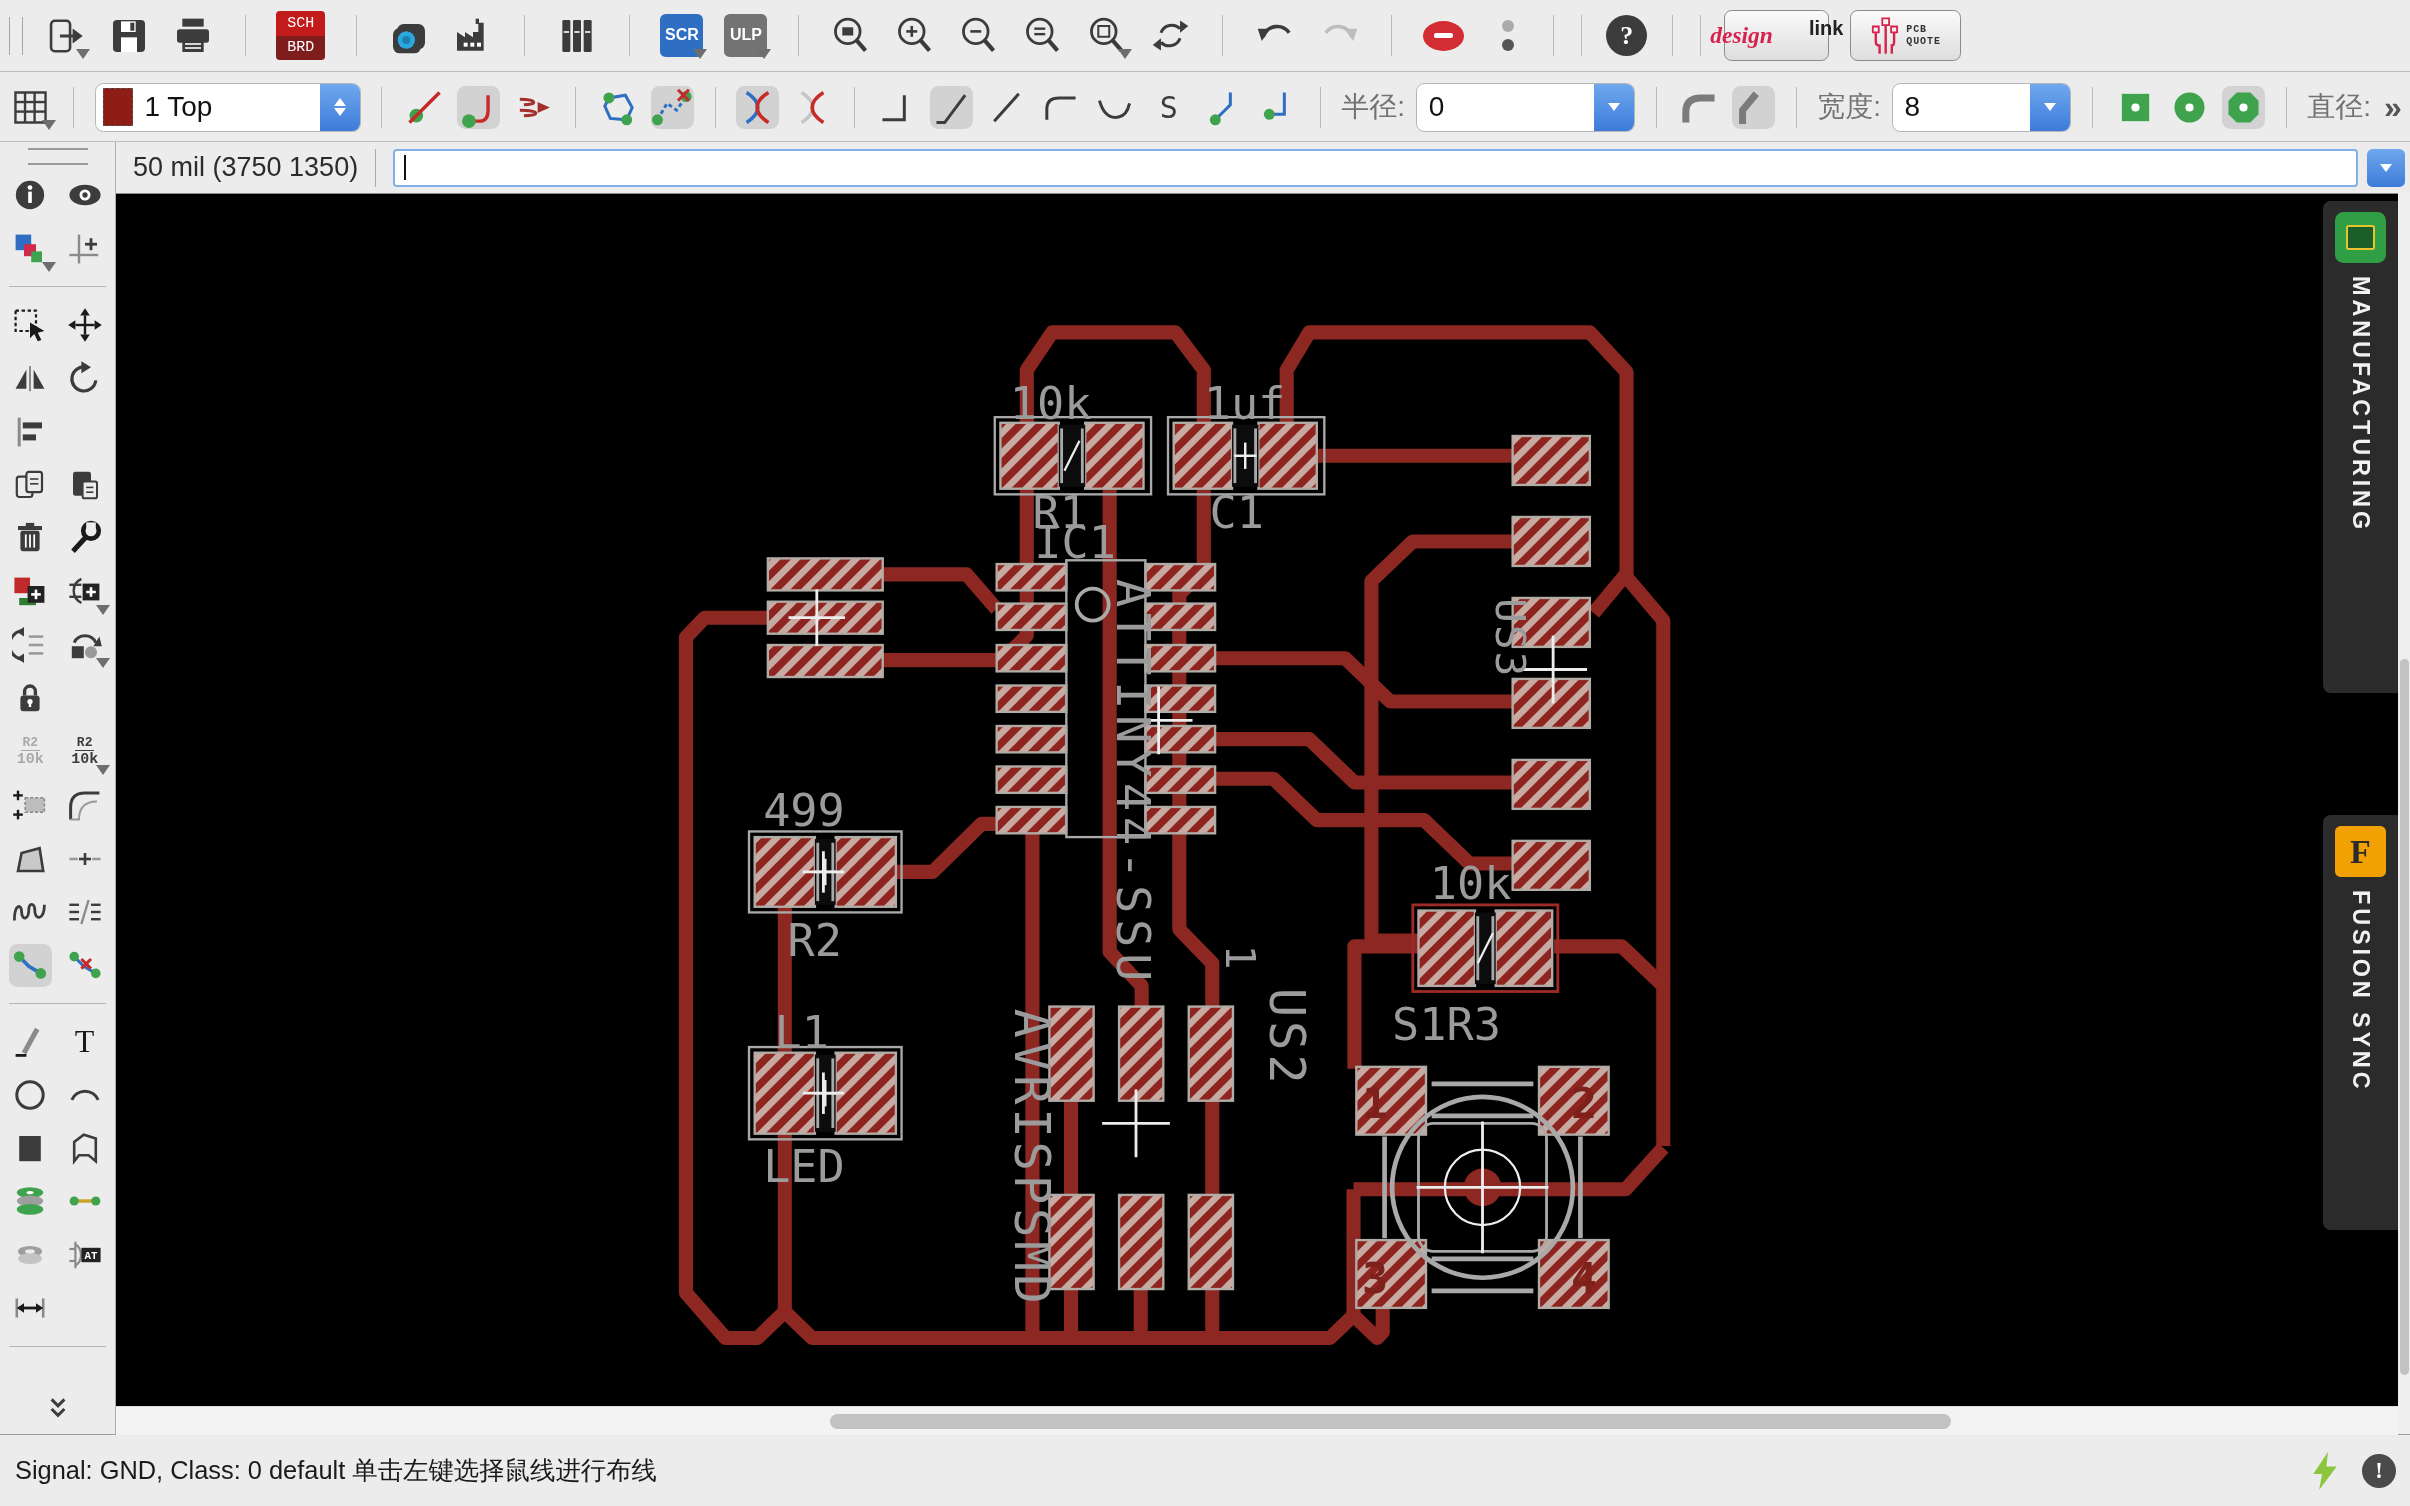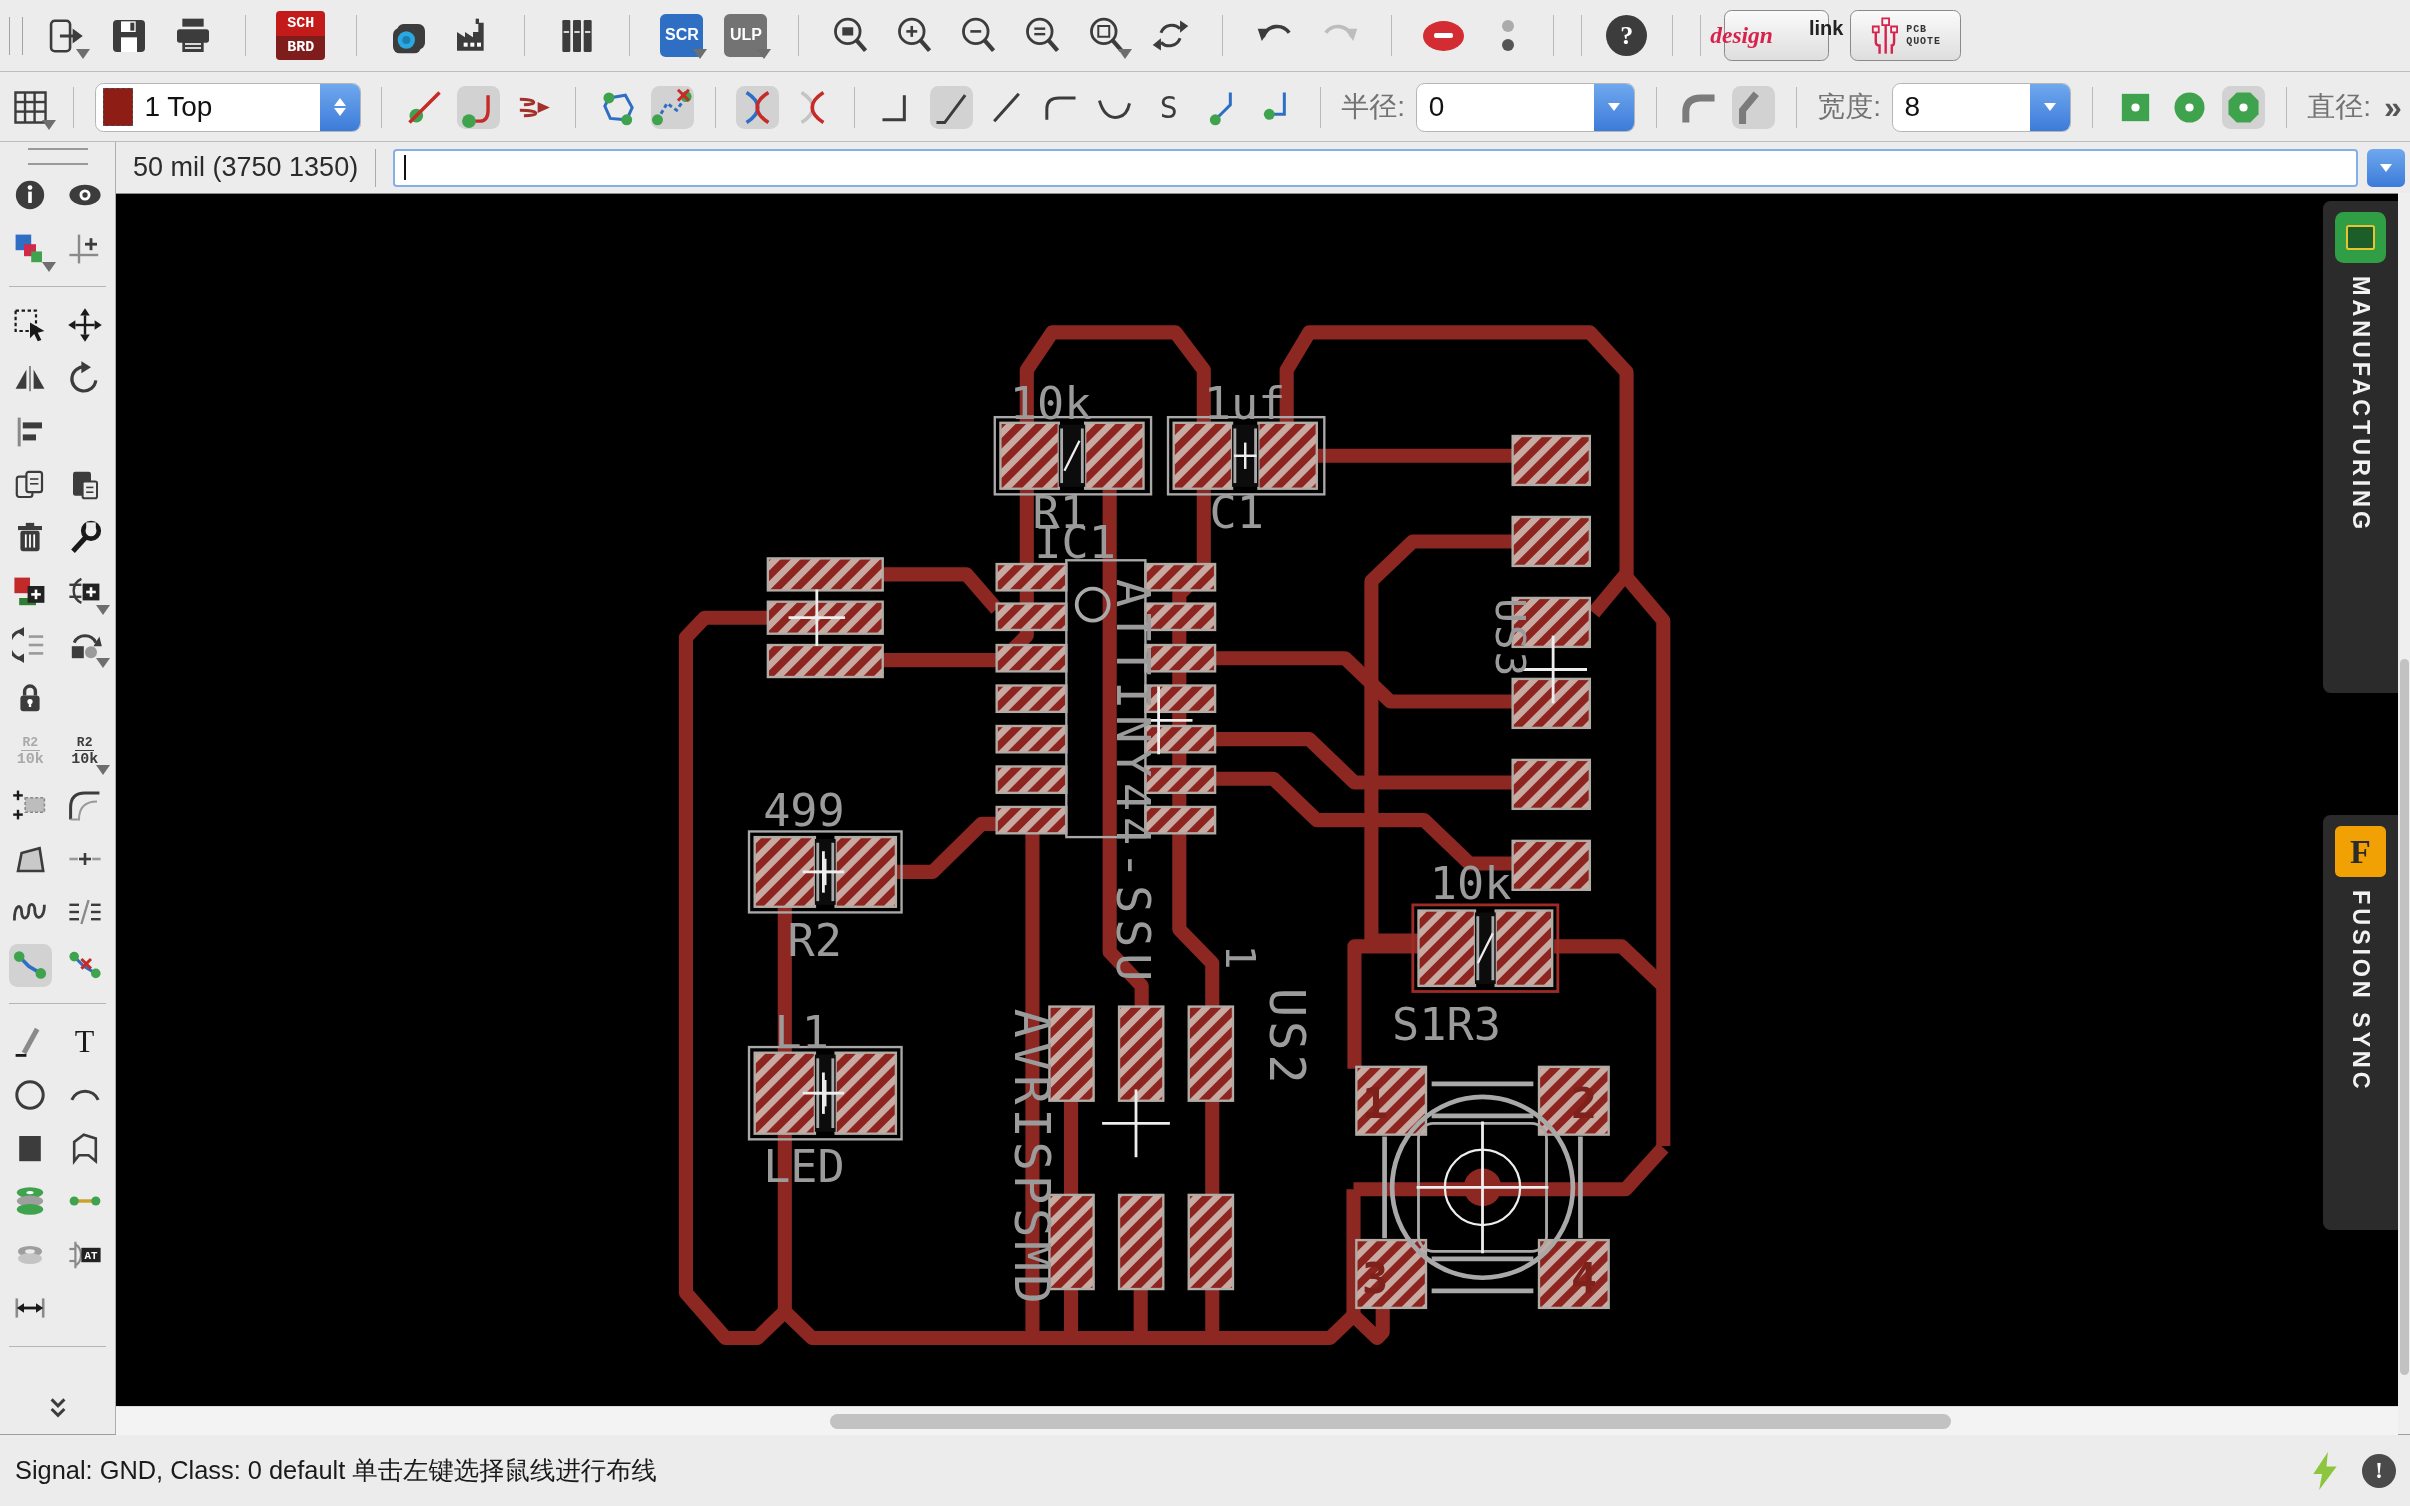--- a/index.html
+++ b/index.html
@@ -15,21 +15,21 @@
   svg.i *{vector-effect:non-scaling-stroke;}
   
   .tb1{position:absolute;left:0;top:0;width:2411px;height:72px;display:flex;align-items:center;
        padding-left:9.4px;box-sizing:border-box;border-bottom:0.9px solid #BDBDBD;gap:21px;}
   .grip{width:11.3px;height:38px;flex:none;border-left:1.9px solid #A3A3A3;border-right:1.9px solid #A3A3A3;}
   .badge{width:47px;height:43px;border-radius:5.6px;display:flex;flex-direction:column;align-items:center;justify-content:center;
          color:#fff;font-weight:bold;font-size:16px;font-family:Liberation Sans, sans-serif;line-height:1.05;}
   .badge.scr{background:#2E6FC4;}
   .badge.ulp{background:#737373;}
   .schbrd{width:49px;height:49px;border-radius:3.8px;overflow:hidden;display:flex;flex-direction:column;flex:none;}
-  .schbrd div{flex:1;display:flex;align-items:center;justify-content:center;color:#fff;font-weight:bold;
+  .schbrd div{flex:1;display:flex;align-items:center;justify-content:center;color:#fff;font-weight:normal;
               font-size:15px;font-family:"Liberation Mono",monospace;}
   .schbrd .sch{background:#C31A1A;}
   .schbrd .brd{background:#7f1d1d;}
   .stopbtn{width:41px;height:30px;background:#D42C33;border-radius:50%;display:flex;align-items:center;justify-content:center;}
   .stopbtn i{display:block;width:19px;height:5.6px;background:#fff;border-radius:1.9px;}
   .dots{display:flex;flex-direction:column;gap:6.6px;align-items:center;}
   .dots i{width:12.2px;height:12.2px;border-radius:50%;}
   .helpbtn{width:41px;height:41px;border-radius:50%;background:#3C3C3C;color:#fff;display:flex;align-items:center;justify-content:center;
            font-size:26px;font-weight:bold;font-family:"Liberation Serif",serif;}
   .btn3d{height:51px;border:1.9px solid #8A8A8A;border-radius:7.5px;background:linear-gradient(#FAFAFA,#DEDEDE);

